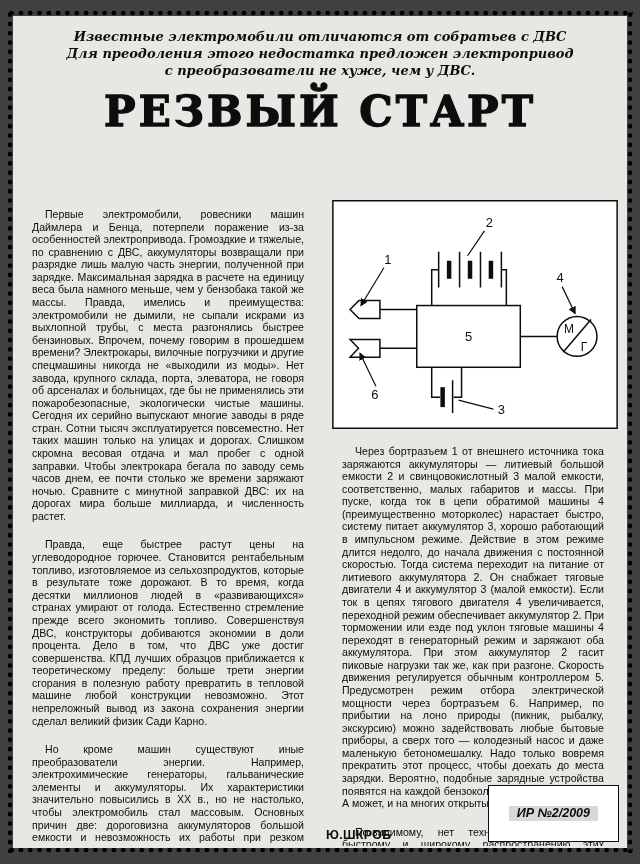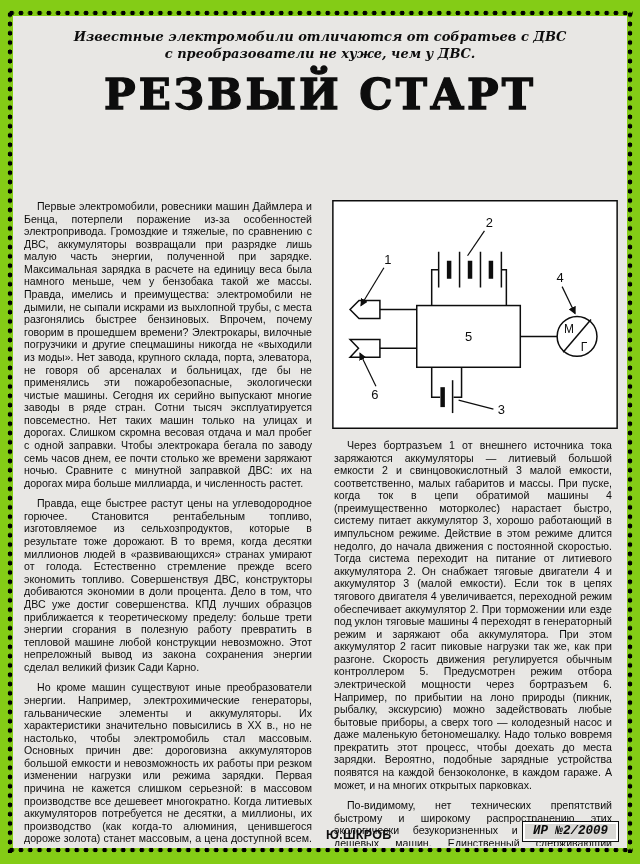--- a/index.html
+++ b/index.html
@@ -1,16 +1,16 @@
 <!DOCTYPE html>
 <html lang="ru"><head>
 <meta charset="utf-8">
 <style>
   html,body{margin:0;padding:0;background:#fff;}
-  .page{position:relative;width:640px;height:864px;background:#84cc16;overflow:hidden;
+  .page{position:relative;width:640px;height:864px;background:#404040;overflow:hidden;
         font-family:"Liberation Sans",sans-serif;color:#0d0d0d;}
   .sheet{position:absolute;left:13px;top:16px;width:614px;height:832px;background:#e8e7e4;}
   
   .dots-h{position:absolute;height:6px;left:7px;right:7px;
           background-image:radial-gradient(circle,#000 2.1px,transparent 2.6px);
           background-size:9.3px 6px;background-position:0 center;}
   .dots-top{top:10px;}
   .dots-bottom{top:847px;}
   .dots-v{position:absolute;width:6px;top:10px;height:843px;
           background-image:radial-gradient(circle,#000 2.1px,transparent 2.6px);
@@ -22,29 +22,29 @@
          font-weight:bold;font-style:italic;font-size:13px;line-height:17px;}
   .headline{margin-top:12px;text-align:center;font-family:"DejaVu Serif",serif;
             font-weight:bold;font-size:42px;line-height:42px;letter-spacing:3px;
             -webkit-text-stroke:1.3px #0d0d0d;}
 
   .columns{position:absolute;left:3px;right:7px;top:160px;bottom:2px;
            display:flex;gap:6px;padding-top:16px;overflow:hidden;}
   .col{font-size:10.6px;line-height:12.58px;text-align:justify;overflow:hidden;}
   .col-left{width:304px;}
   .col-right{flex:1;position:relative;padding-bottom:30px;}
-  .col p{margin:8px;text-indent:13px;}
+  .col p{margin:16px;text-indent:13px;}
   .b{font-weight:bold;}
 
   .fig{display:block;margin:8px 0 10px 6px;}
 
   .rc-footer{position:absolute;left:0;right:1px;bottom:4px;display:flex;
              justify-content:space-between;align-items:flex-end;}
   .author{font-weight:bold;font-size:12.5px;letter-spacing:.3px;}
-  .badge{background:#ffffff;border:1px solid #0d0d0d;padding:2px;font-family:Liberation Mono, monospace;}
+  .badge{background:#ffffff;border:1px solid #0d0d0d;padding:20px;}
   .badge-inner{background:#d9d8d5;padding:1px 8px;font-weight:bold;font-style:italic;
                font-size:12.5px;white-space:nowrap;}
 
   svg text{font-family:"Liberation Sans",sans-serif;}
   .lbl{font-size:13px;}
   .mg{font-size:12px;}
 </style>
 </head>
 <body>
 
@@ -52,20 +52,21 @@
 
   <div class="dots-h dots-top"></div>
   <div class="dots-h dots-bottom"></div>
   <div class="dots-v dots-left"></div>
   <div class="dots-v dots-right"></div>
 
   <div class="sheet">
 
     <div class="intro">
       <div>Известные электромобили отличаются от собратьев с ДВС</div>
+      <div>Для преодоления этого недостатка предложен электропривод</div>
       <div>с преобразователи не хуже, чем у ДВС.</div>
     </div>
 
     <div class="headline">
       <div>РЕЗВЫЙ СТАРТ</div>
     </div>
 
     <div class="columns">
 
       <div class="col col-left">

